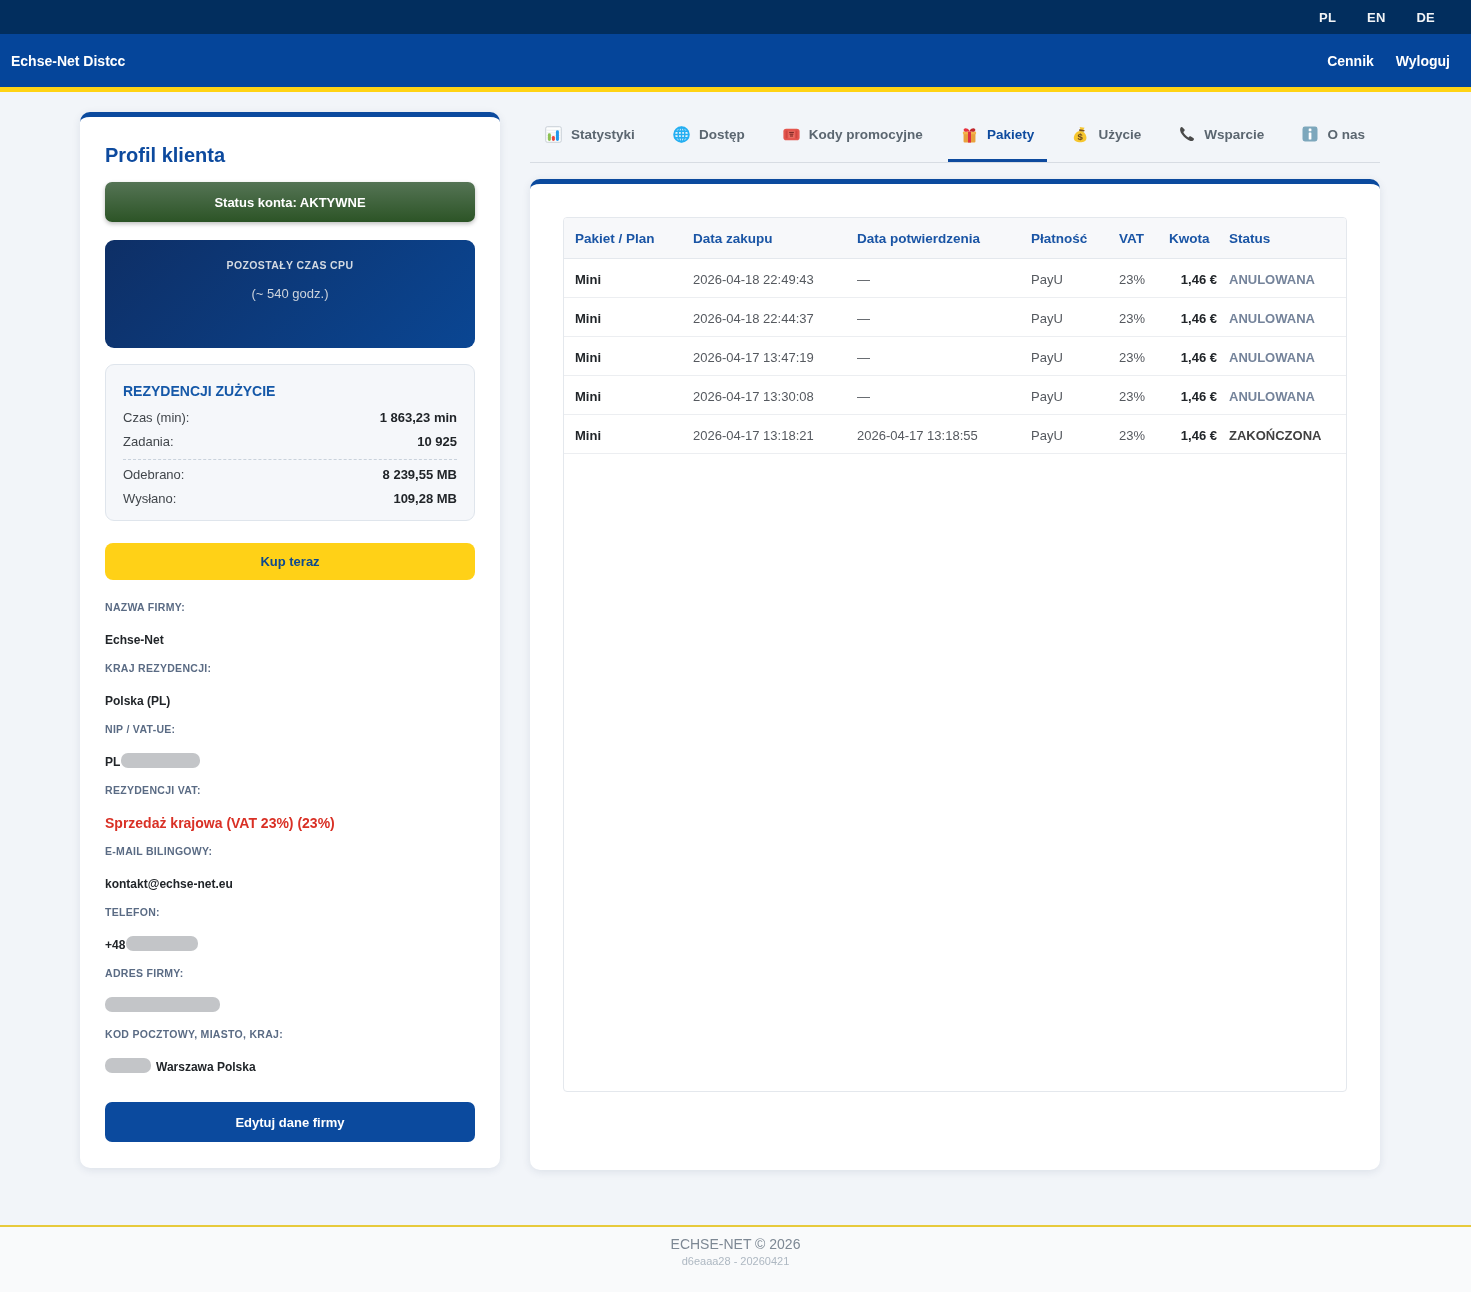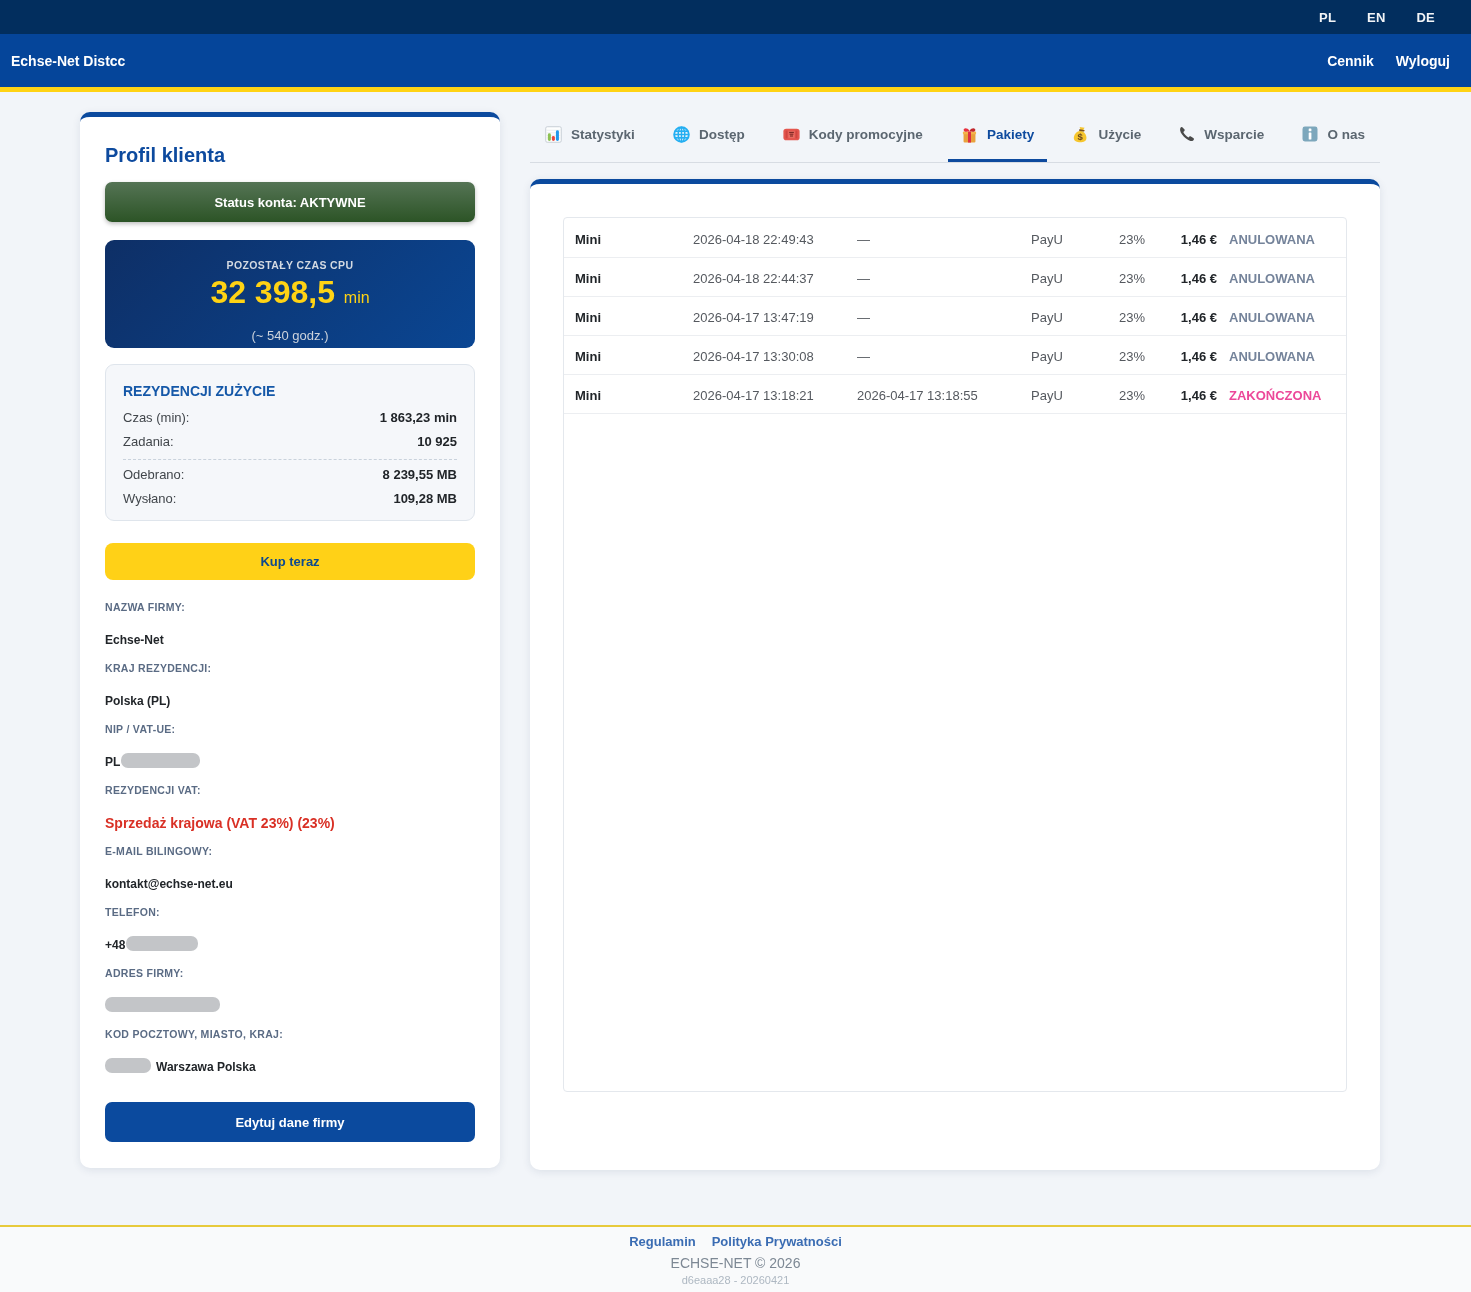--- a/index.html
+++ b/index.html
@@ -106,21 +106,21 @@
   .tablewrap { border:1px solid #e4e8ed; border-radius:4px; height:875px; overflow:hidden; background:#fff; }
   table { border-collapse:collapse; width:100%; table-layout:fixed; }
   th {
     background:#f7f8fa; color:#1a55a5; font-size:13.5px; text-align:left;
     height:40px; padding-top:1px; font-weight:bold; border-bottom:1px solid #e4e8ed;
   }
   td { height:39px; padding-top:4px; font-size:13px; color:#55595f; border-bottom:1px solid #eceef1; vertical-align:middle; }
   td.b { color:#212529; font-weight:bold; }
   td.r, th.r { text-align:right; padding-right:9px; }
   .st-anul { color:#74839a; font-weight:bold; }
-  .st-done { color:#ec4899; font-weight:bold;margin-left:8px; }
+  .st-done { color:#404040; font-weight:bold;margin-left:8px; }
 
   
   .footer {
     border-top:2px solid #e7ca3c; background:#f9fafb;
     text-align:center; padding-top:5px; height:67px;
   }
   .footer .links a { color:#3a6cb3; font-weight:bold; font-size:13px; line-height:18px; text-decoration:none; margin:0 8px; }
   .footer .copy { color:#7d8894; font-size:14px; line-height:16px; margin-top:4px; }
   .footer .ver { color:#aeb8c2; font-size:11px; line-height:13px; margin-top:3px; }
 </style>
@@ -137,21 +137,20 @@
 </div>
 
 <div class="main">
 
   <div class="leftcol">
     <div class="card profile">
       <h1>Profil klienta</h1>
       <div class="statusbar">Status konta: AKTYWNE</div>
       <div class="cpubox">
         <div class="lbl">POZOSTAŁY CZAS CPU</div>
-        <div class="big">32 398,5 <span>min</span></div>
         <div class="sub">(~ 540 godz.)</div>
       </div>
       <div class="usage">
         <h2>REZYDENCJI ZUŻYCIE</h2>
         <div class="urow">
             <span>Czas (min):</span>
             <b>1 863,23 min</b>
           </div>
         <div class="urow" style="margin-bottom:0">
             <span>Zadania:</span>
@@ -251,20 +250,29 @@
           <colgroup>
             <col style="width:129px">
               <col style="width:164px">
               <col style="width:174px">
             <col style="width:88px">
               <col style="width:50px">
               <col style="width:57px">
               <col>
           </colgroup>
           <tbody>
+              <tr>
+            <th style="padding-left:11px">Pakiet / Plan</th>
+                <th>Data zakupu</th>
+                <th>Data potwierdzenia</th>
+            <th>Płatność</th>
+                <th>VAT</th>
+                <th>Kwota</th>
+                <th style="padding-left:3px">Status</th>
+          </tr>
           <tr>
             <td class="b" style="padding-left:11px">Mini</td>
                 <td>2026-04-18 22:49:43</td>
                 <td>—</td>
             <td>PayU</td>
                 <td>23%</td>
                 <td class="b r">1,46 €</td>
                 <td class="st-anul" style="padding-left:3px">ANULOWANA</td>
           </tr>
           <tr>
@@ -304,16 +312,15 @@
                 <td class="st-done" style="padding-left:3px">ZAKOŃCZONA</td>
           </tr>
         </tbody>
           </table>
       </div>
     </div>
   </div>
 </div>
 
 <div class="footer">
-  <div class="links"><a>Regulamin</a><a>Polityka Prywatności</a></div>
   <div class="copy">ECHSE-NET © 2026</div>
   <div class="ver">d6eaaa28 - 20260421</div>
 </div>
 
 </body></html>

